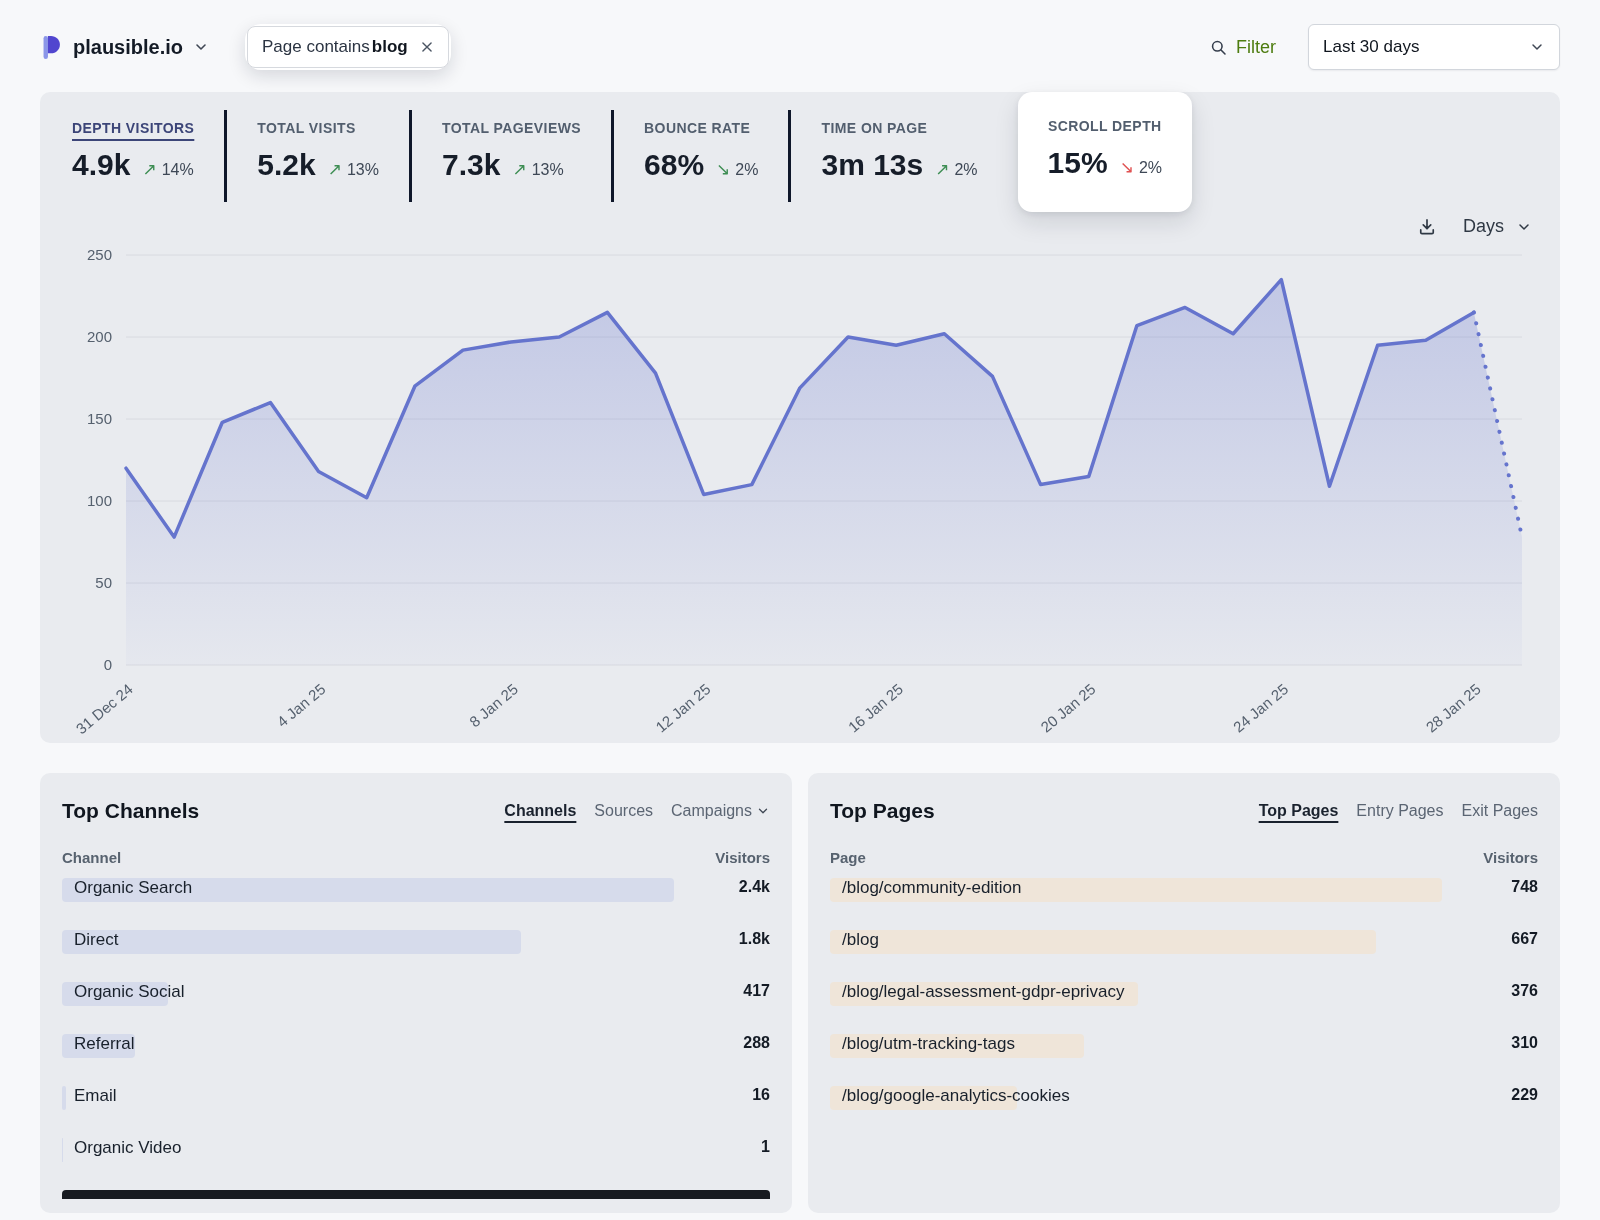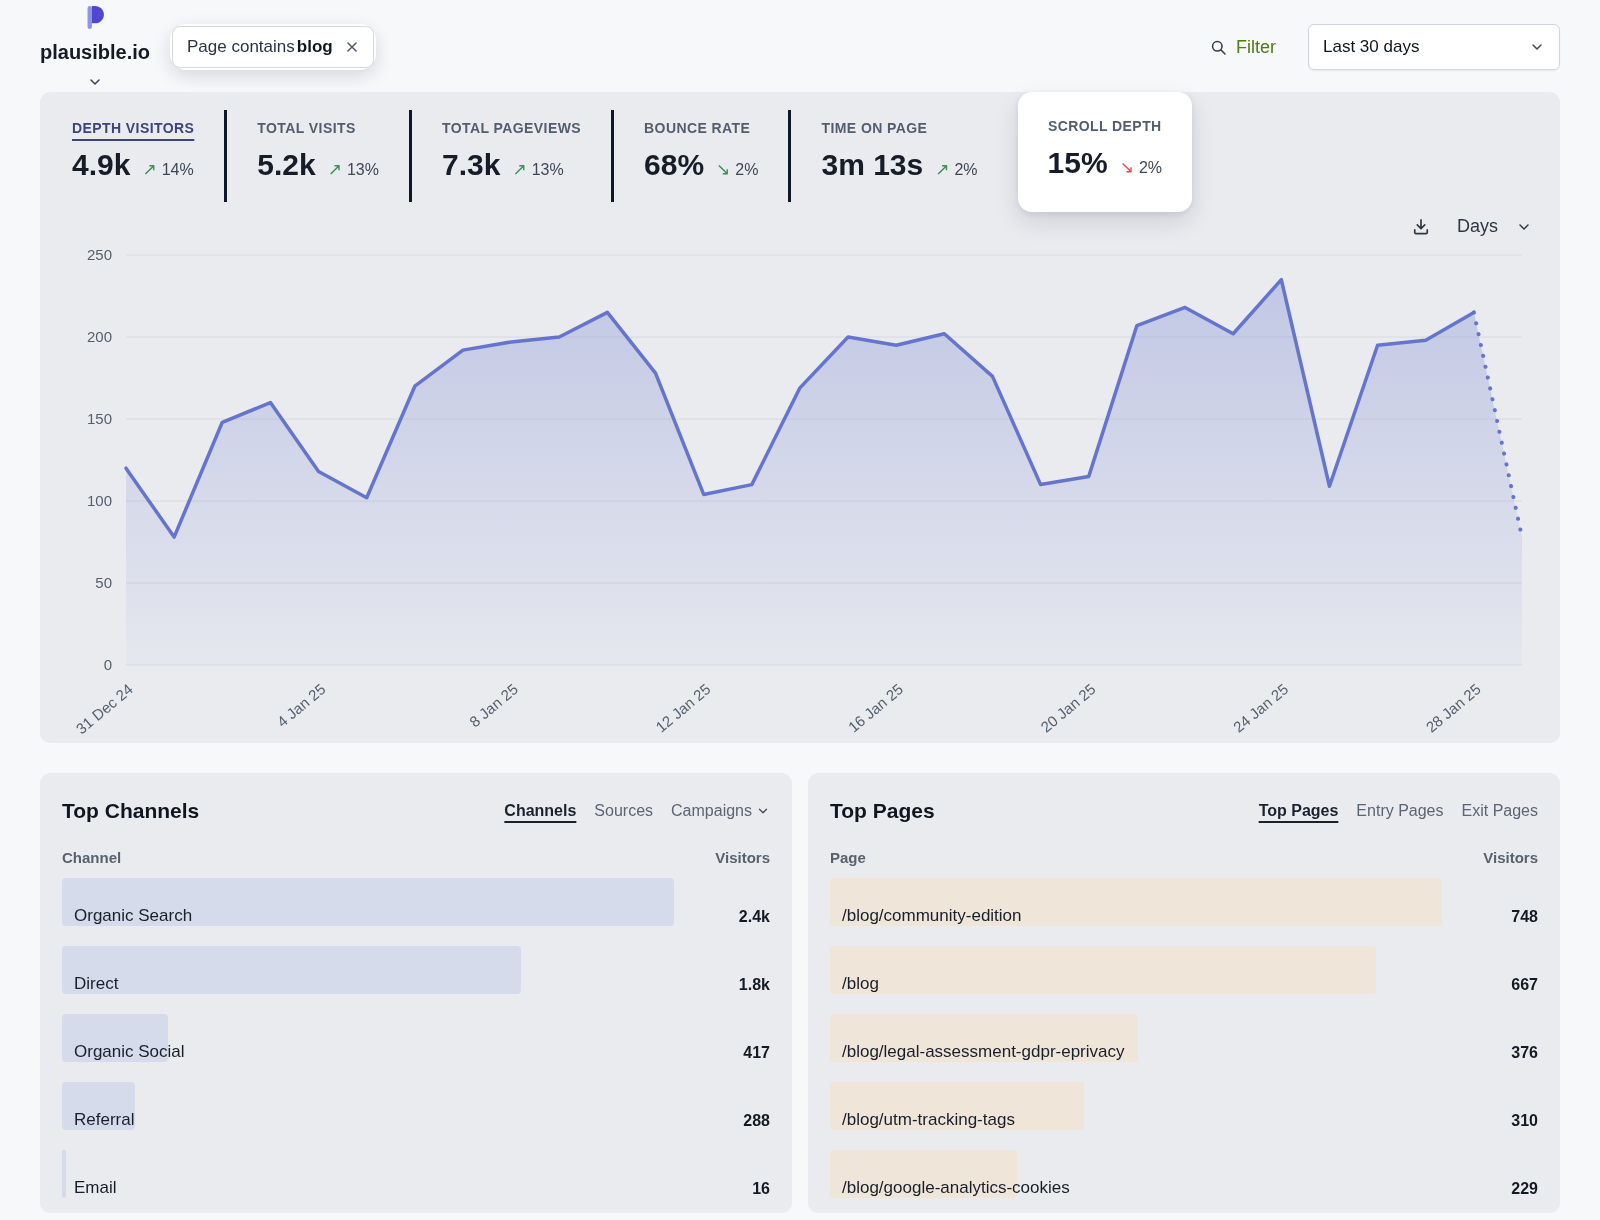--- a/index.html
+++ b/index.html
@@ -7,25 +7,25 @@
   body {
     background:#f7f8fa;
     font-family:"Liberation Sans","DejaVu Sans",sans-serif;
     color:#1b2430;
     overflow:hidden;
     position:relative;
   }
 
   
   .header { display:flex; align-items:center; padding:12px 40px 10px; height:92px; }
-  .logo-group { display:flex; align-items:center; gap:10px; cursor:pointer;flex-direction:column; }
+  .logo-group { display:flex; align-items:center; gap:10px; cursor:pointer; }
   .site-name { font-size:20px; font-weight:700; color:#141b26; }
   .chev-svg { width:16px; height:16px; color:#3f4754; }
 
-  .pill-wrap { margin-left:20px; background:#fff; border-radius:16px; padding:2px;
+  .pill-wrap { margin-left:36px; background:#fff; border-radius:16px; padding:2px;
                box-shadow:0 6px 18px rgba(15,23,42,.14); }
   .filter-pill { display:flex; align-items:center; gap:12px; border:1px solid #d6d9de;
                  border-radius:8px; padding:10px 14px; font-size:17px; color:#2b3442; background:#fff; }
   .filter-pill strong { color:#10161f; margin-left:2px; }
   .x-icon svg { width:14px; height:14px; display:block; }
 
   .header-right { margin-left:auto; display:flex; align-items:center; gap:32px; }
   .filter-btn { display:flex; align-items:center; gap:8px; font-size:18px; color:#4d7c0f; cursor:pointer; }
   .filter-btn svg { width:19px; height:19px; }
   .date-select { width:252px; height:46px; background:#fff; border:1px solid #d2d6dc; border-radius:6px;
@@ -45,38 +45,38 @@
   .metric-value-row { display:flex; align-items:baseline; gap:12px; }
   .metric-value { font-size:30px; font-weight:700; color:#161d29; white-space:nowrap; }
   .metric-change { font-size:16px; color:#3e4856; display:flex; gap:5px; align-items:baseline; }
   .metric-change .arrow { font-size:17px; }
   .metric.highlight { background:#fff; border-radius:14px; margin:-18px 0 0 10px; padding:26px 30px 32px;
                       box-shadow:0 2px 6px rgba(16,24,40,.08), 0 10px 24px rgba(16,24,40,.12); border-left:none;text-align:center; }
 
   .chart-controls { display:flex; justify-content:flex-end; align-items:center; gap:26px;
                     padding:0 8px; margin-top:4px; color:#2f3844; font-size:18px; }
   .download-btn svg { width:20px; height:20px; display:block; cursor:pointer; }
-  .interval-select { display:flex; align-items:center; gap:18px; cursor:pointer; }
+  .interval-select { display:flex; align-items:center; gap:12px; cursor:pointer; }
 
   #chart-svg { display:block; width:1480px; height:496px; margin-top:2px; }
   #chart-svg text { font-family:"Liberation Sans","DejaVu Sans",sans-serif; }
 
   
   .bottom-grid { display:grid; grid-template-columns:1fr 1fr; gap:16px; margin:30px 40px 0; }
   .list-panel { background:#e9ebef; border-radius:10px; padding:26px 22px 0; overflow:hidden; height:440px; }
   .panel-head { display:flex; align-items:center; justify-content:space-between; }
   .panel-title { font-size:21px; font-weight:700; color:#10161f; }
   .tabs { display:flex; gap:18px; align-items:center; font-size:16px; color:#5b6573; }
   .tab { cursor:pointer; display:flex; align-items:center; gap:4px; white-space:nowrap; }
   .tab.active { color:#1a222e; font-weight:700; text-decoration:underline;
                 text-decoration-thickness:2px; text-underline-offset:5px; }
   .tab .chev-svg { width:14px; height:14px; }
   .cols { display:flex; justify-content:space-between; margin:26px 0 12px; font-size:15px;
           font-weight:700; color:#57626f; }
-  .list-row { position:relative; height:48px; margin-bottom:20px; display:flex; align-items:flex-end; cursor:pointer; }
+  .list-row { position:relative; height:24px; margin-bottom:28px; display:flex; align-items:flex-start; cursor:pointer; }
   .bar-zone { position:absolute; top:0; bottom:0; left:0; right:96px; }
   .bar { position:absolute; left:0; top:0; bottom:0; border-radius:4px; }
   .row-label { position:relative; padding-left:12px; font-size:17px; color:#18202b; }
   .row-value { position:relative; margin-left:auto; font-size:16px; font-weight:600; color:#141b25; }
   .cutoff { border-radius:4px 4px 0 0; height:9px; }
   .cutoff.dark { background:#171a20; width:100%; }
   .cutoff.tan  { width:165px; }
 </style>
 </head>
 <body>

